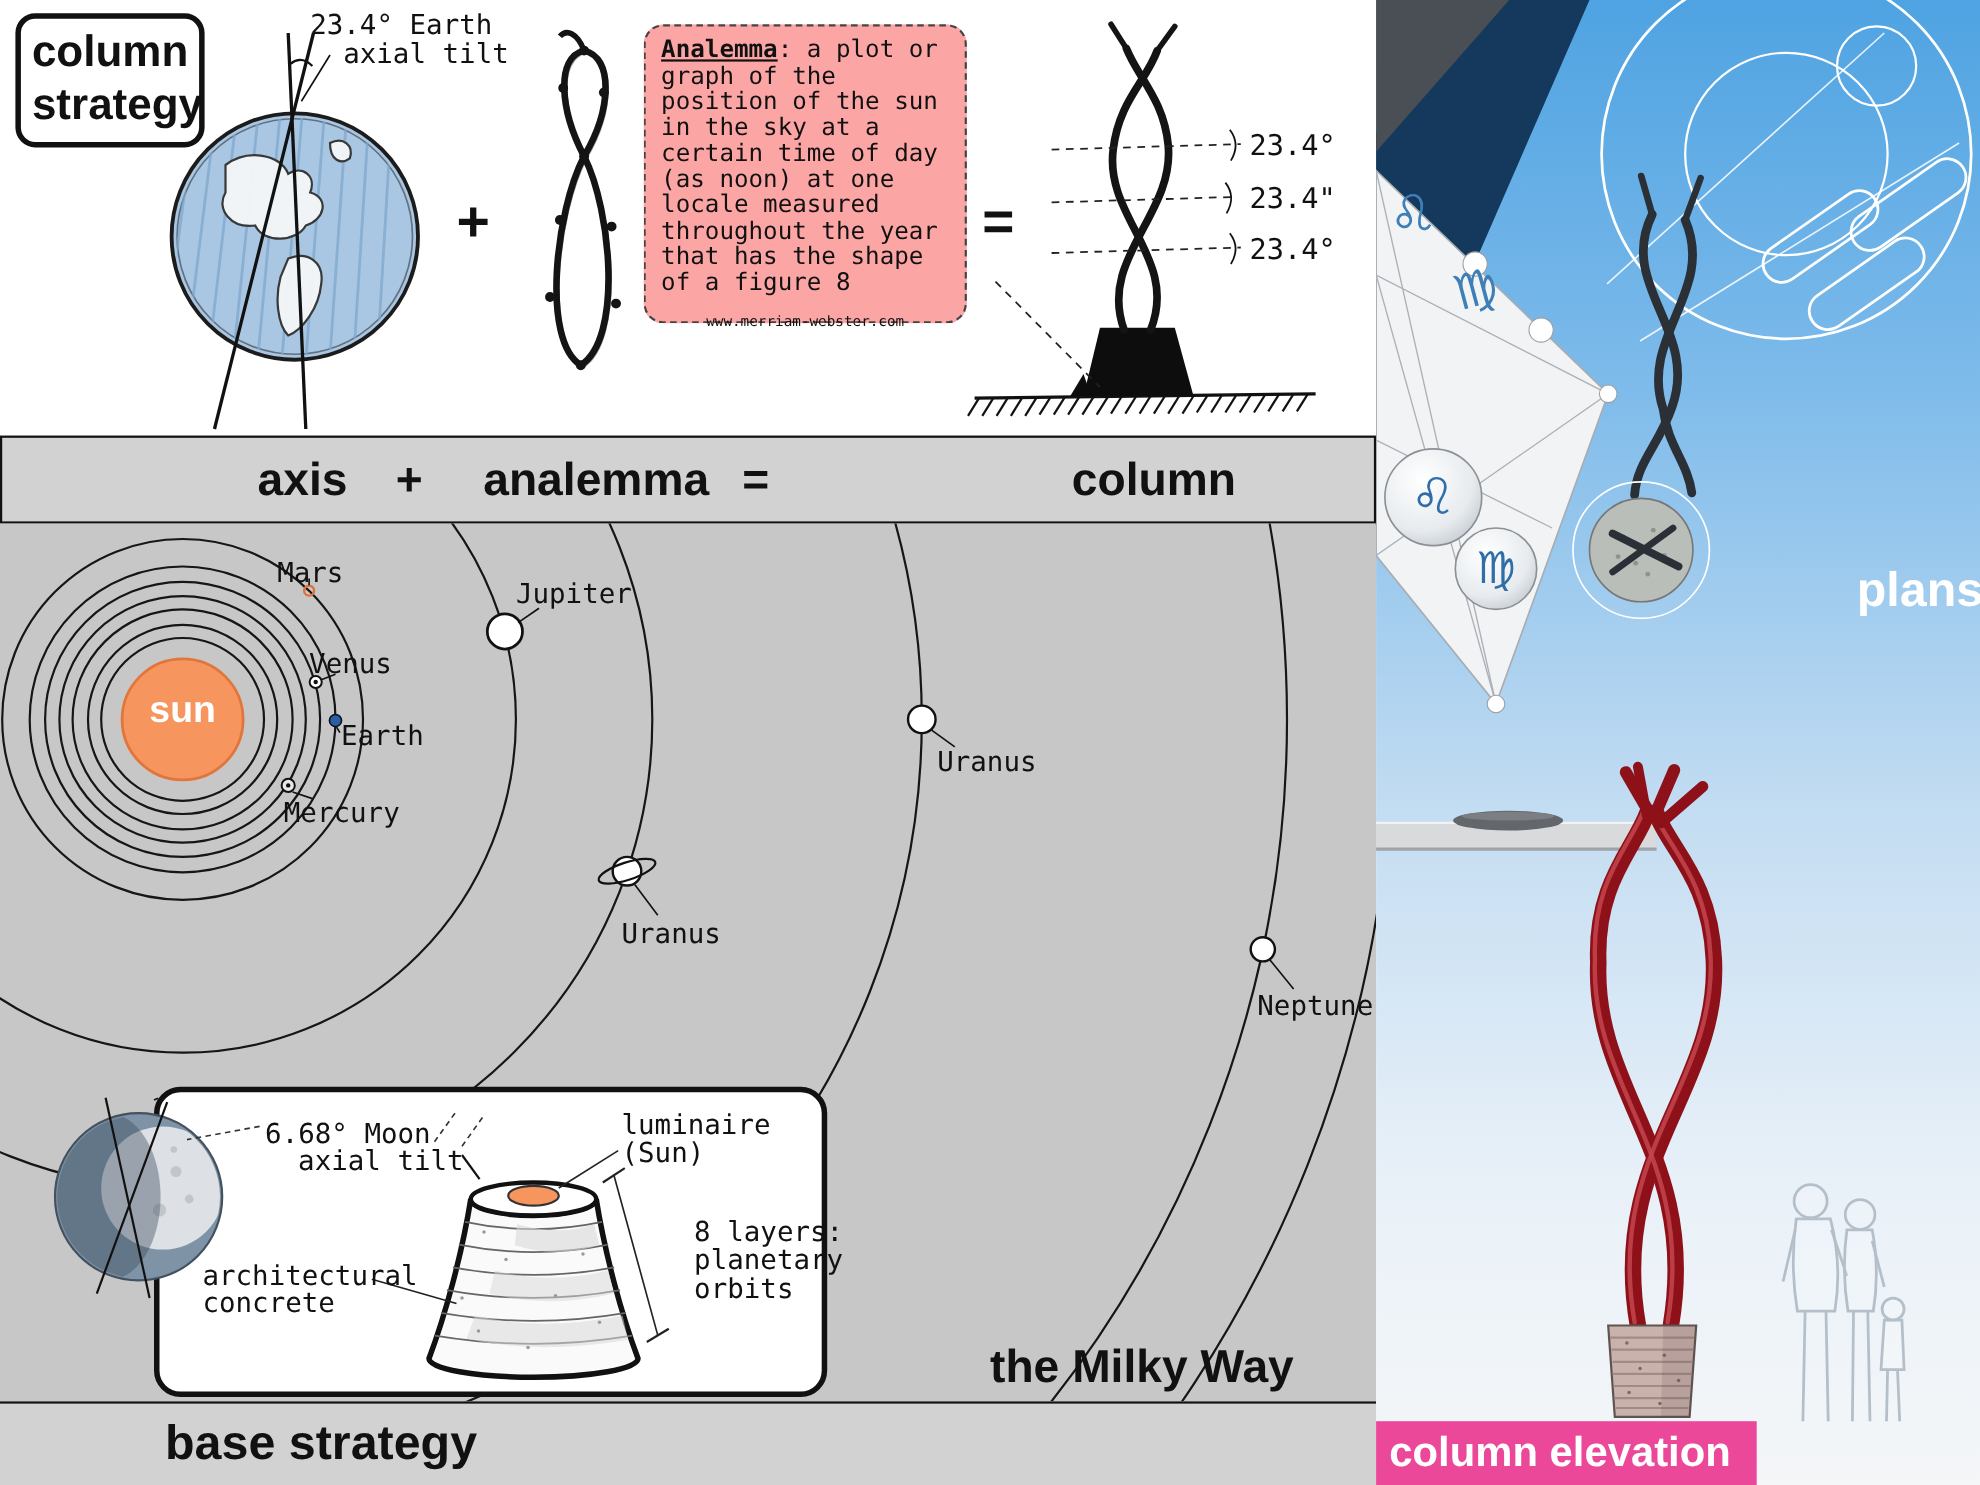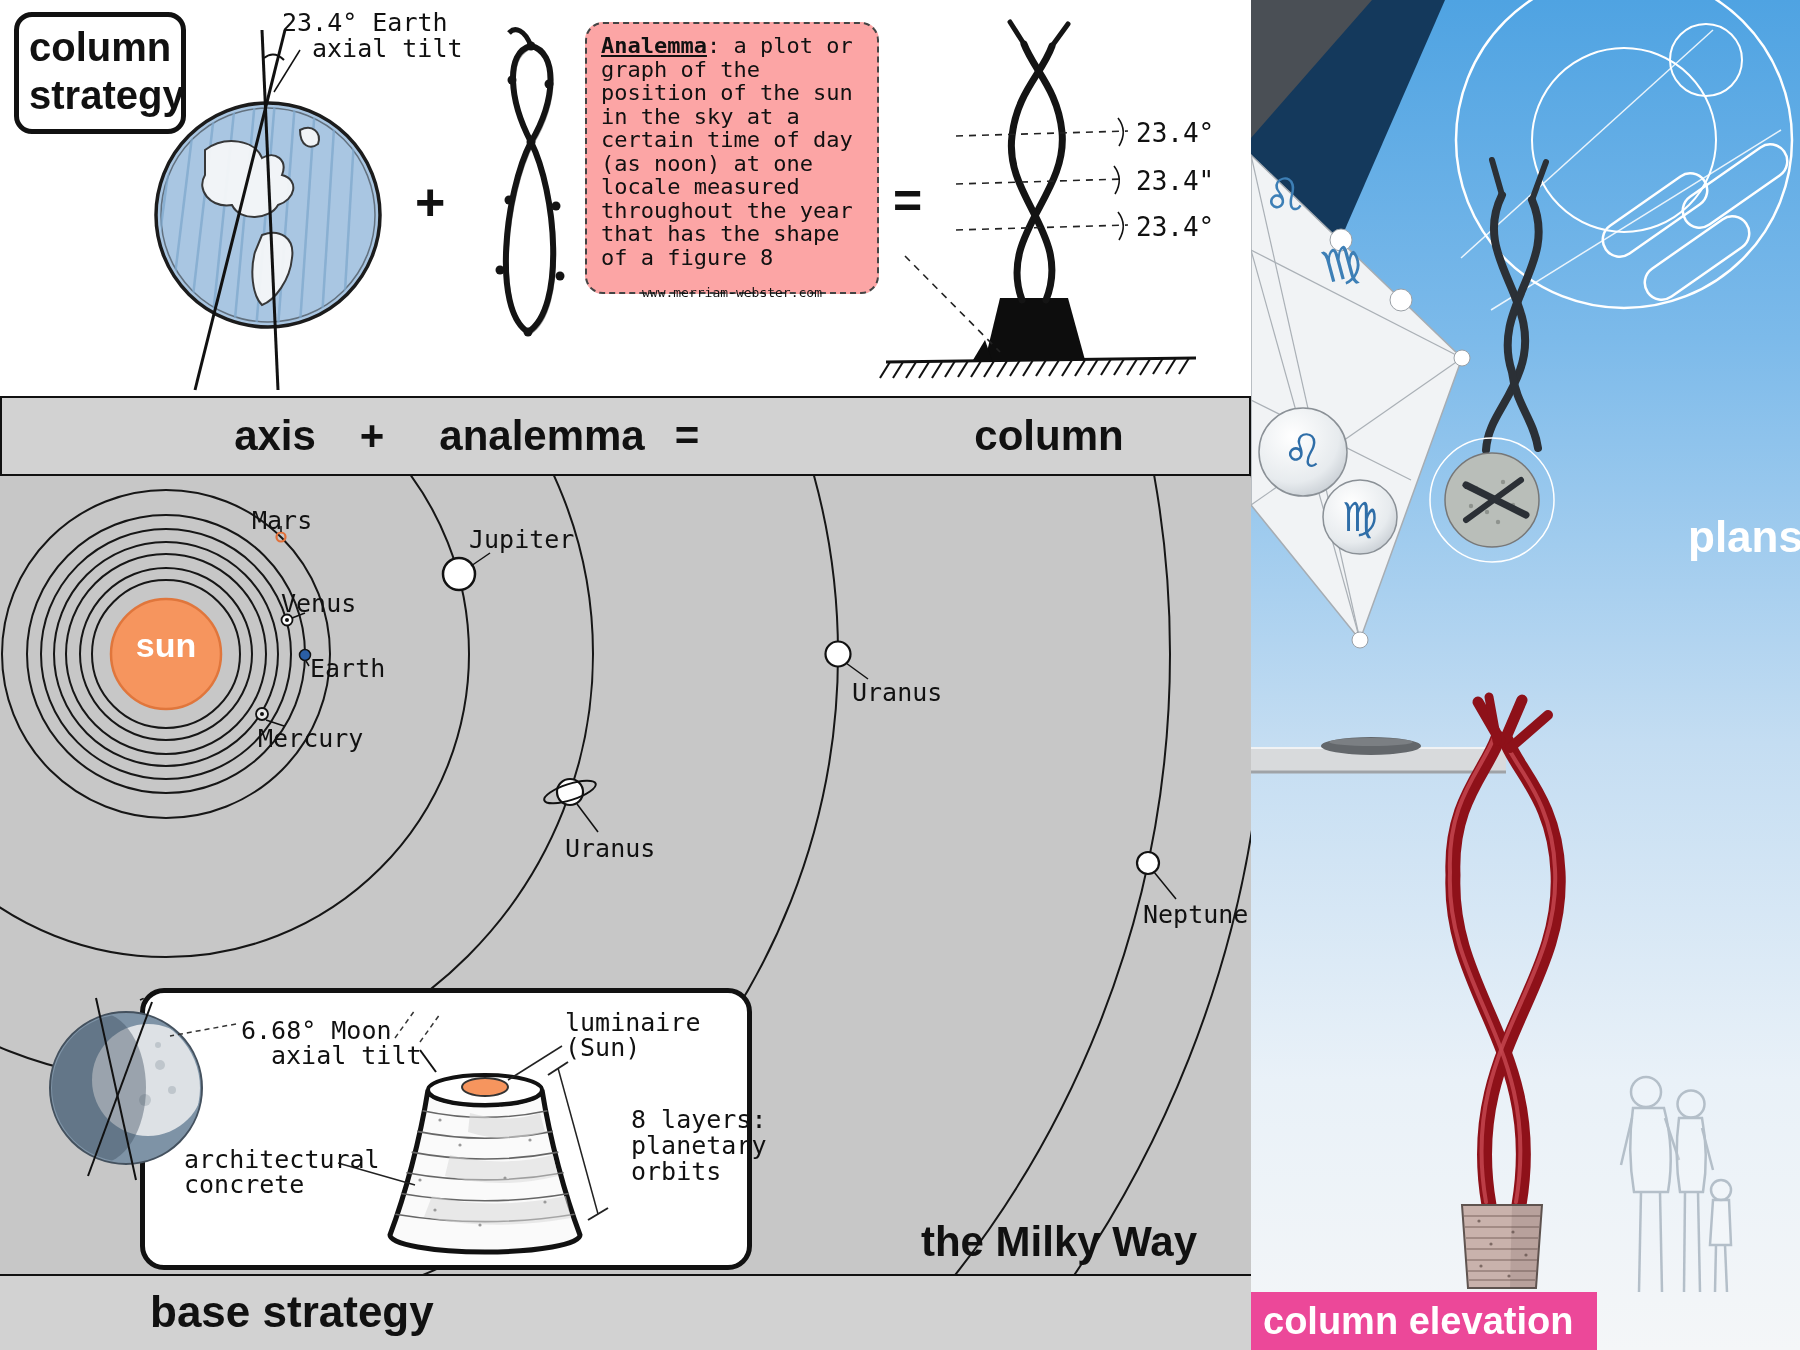--- a/index.html
+++ b/index.html
@@ -216,21 +216,21 @@
 
   <div class="abs head" style="left:96px;top:626px;width:140px;text-align:center;font-size:34px;color:#fff">sun</div>
   <div class="abs mono planet-label" style="left:258px;top:724px">Mercury</div>
   <div class="abs mono planet-label" style="left:281px;top:589px">Venus</div>
   <div class="abs mono planet-label" style="left:310px;top:654px">Earth</div>
   <div class="abs mono planet-label" style="left:252px;top:506px">Mars</div>
   <div class="abs mono planet-label" style="left:469px;top:525px">Jupiter</div>
   <div class="abs mono planet-label" style="left:565px;top:834px">Uranus</div>
   <div class="abs mono planet-label" style="left:852px;top:678px">Uranus</div>
   <div class="abs mono planet-label" style="left:1143px;top:900px">Neptune</div>
-  <div class="abs head" style="left:900px;top:1218px;width:318px;text-align:center;font-size:42px">the Milky Way</div>
+  <div class="abs head" style="left:900px;top:1218px;width:318px;text-align:left;font-size:42px">the Milky Way</div>
 
   <div class="abs" id="inset-box"></div>
 
   <svg class="abs" style="left:0;top:980px" width="800" height="312" viewBox="0 0 800 312">
     <defs>
       <clipPath id="moonClip">
           <circle cx="126" cy="108" r="74"></circle>
         </clipPath>
     </defs>
 

